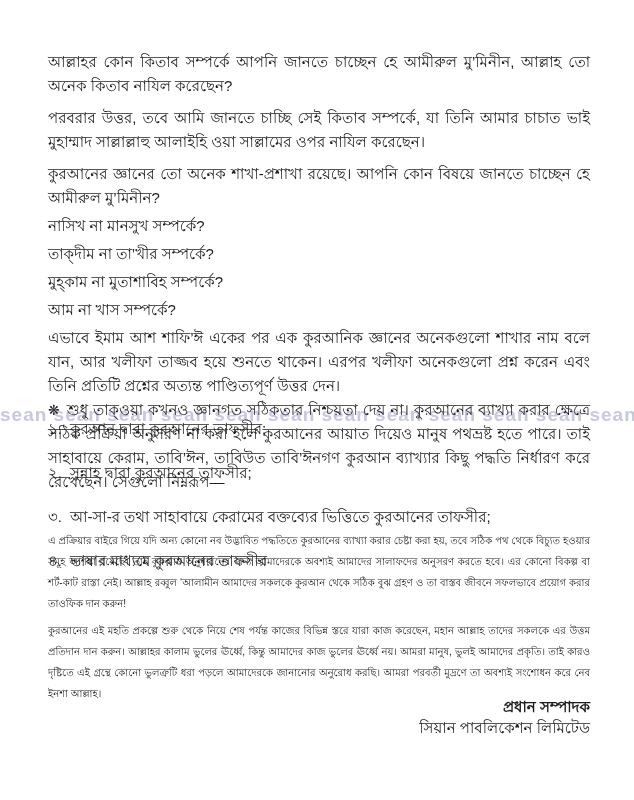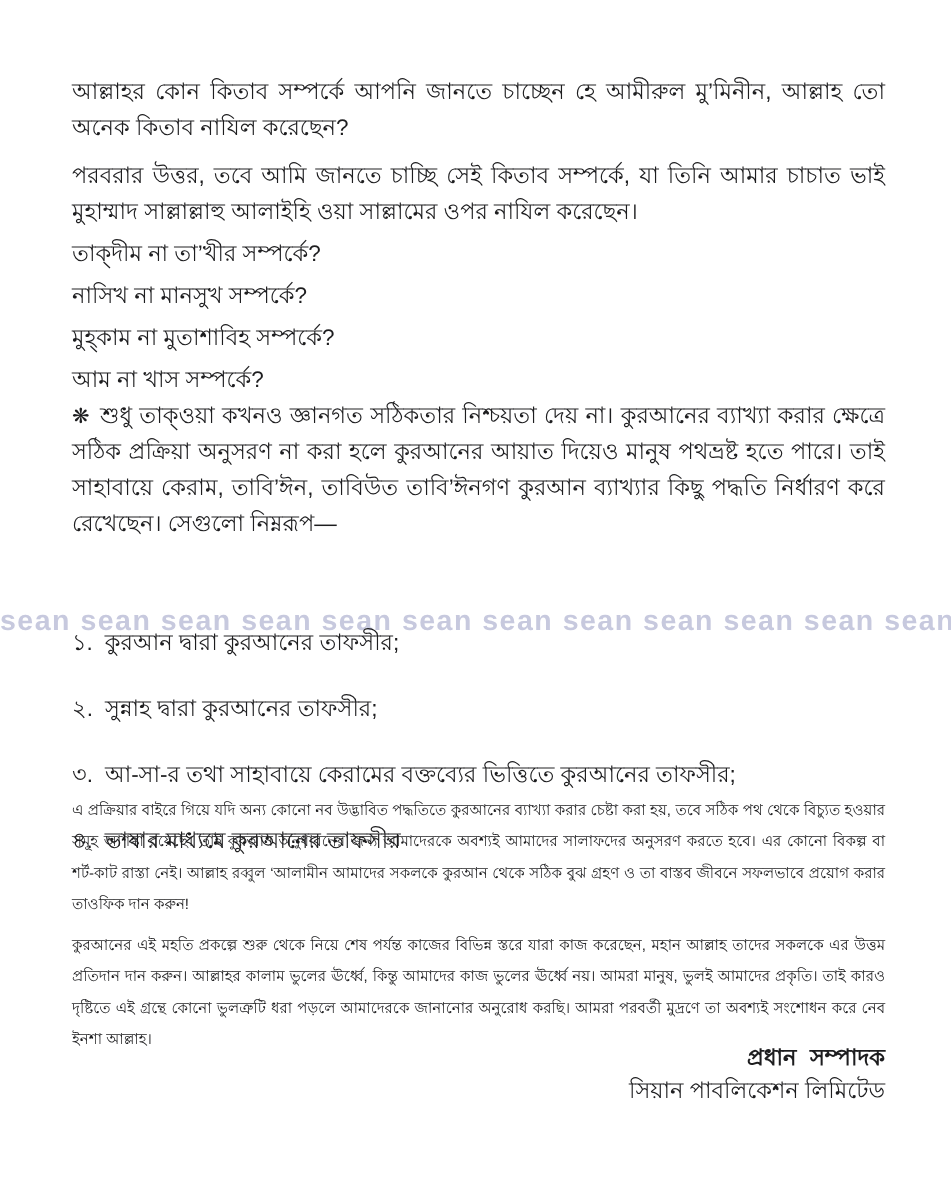--- a/index.html
+++ b/index.html
@@ -45,21 +45,21 @@
     font-size: 10px;
     line-height: 21px;
     text-align: justify;
   }
   .gap6 { margin-top: 6px; }
   .signature {
     text-align: right;
     font-size: 15px;
     line-height: 21px;
   }
-  .sig-title { font-weight: bold; font-family: Liberation Mono, monospace; }
+  .sig-title { font-weight: bold; }
   .watermark {
     position: absolute;
     top: 404px;
     left: 0;
     width: 634px;
     font-weight: 700;
     font-size: 19px;
     letter-spacing: 1px;
     white-space: nowrap;
     overflow: hidden;
@@ -69,26 +69,28 @@
 </head>
 <body>
 
 <div class="page" style="background: rgb(255, 255, 255); color: rgb(29, 29, 31);">
 
   <div class="watermark" style="color: rgb(199, 201, 222);">sean sean sean sean sean sean sean sean sean sean sean sean sean</div>
 
   <div class="content sec-top">
     <p class="para">আল্লাহর কোন কিতাব সম্পর্কে আপনি জানতে চাচ্ছেন হে আমীরুল মু’মিনীন, আল্লাহ তো অনেক কিতাব নাযিল করেছেন?</p>
     <p class="para gap8">পরবরার উত্তর, তবে আমি জানতে চাচ্ছি সেই কিতাব সম্পর্কে, যা তিনি আমার চাচাত ভাই মুহাম্মাদ সাল্লাল্লাহু আলাইহি ওয়া সাল্লামের ওপর নাযিল করেছেন।</p>
+    <p class="para gap8">কুরআনের জ্ঞানের তো অনেক শাখা-প্রশাখা রয়েছে। আপনি কোন বিষয়ে জানতে চাচ্ছেন হে আমীরুল মু’মিনীন?</p>
 
+    <p class="para qline gap4">নাসিখ না মানসুখ সম্পর্কে?</p>
     <p class="para qline gap4">তাক্‌দীম না তা’খীর সম্পর্কে?</p>
-    <p class="para qline gap4">নাসিখ না মানসুখ সম্পর্কে?</p>
     <p class="para qline gap4">মুহ্‌কাম না মুতাশাবিহ সম্পর্কে?</p>
     <p class="para qline gap4">আম না খাস সম্পর্কে?</p>
 
+    <p class="para gap4">এভাবে ইমাম আশ শাফি’ঈ একের পর এক কুরআনিক জ্ঞানের অনেকগুলো শাখার নাম বলে যান, আর খলীফা তাজ্জব হয়ে শুনতে থাকেন। এরপর খলীফা অনেকগুলো প্রশ্ন করেন এবং তিনি প্রতিটি প্রশ্নের অত্যন্ত পাণ্ডিত্যপূর্ণ উত্তর দেন।</p>
 
     <p class="para"><span class="star-icon">❋</span><span>শুধু তাক্‌ওয়া কখনও জ্ঞানগত সঠিকতার নিশ্চয়তা দেয় না। কুরআনের ব্যাখ্যা করার ক্ষেত্রে সঠিক প্রক্রিয়া অনুসরণ না করা হলে কুরআনের আয়াত দিয়েও মানুষ পথভ্রষ্ট হতে পারে। তাই সাহাবায়ে কেরাম, তাবি’ঈন, তাবিউত তাবি’ঈনগণ কুরআন ব্যাখ্যার কিছু পদ্ধতি নির্ধারণ করে রেখেছেন। সেগুলো নিম্নরূপ—</span></p>
   </div>
 
   <div class="content sec-list">
     <div class="method-item"><span class="method-num">১.</span><span>কুরআন দ্বারা কুরআনের তাফসীর;</span></div>
     <div class="method-item"><span class="method-num">২.</span><span>সুন্নাহ দ্বারা কুরআনের তাফসীর;</span></div>
     <div class="method-item"><span class="method-num">৩.</span><span>আ-সা-র তথা সাহাবায়ে কেরামের বক্তব্যের ভিত্তিতে কুরআনের তাফসীর;</span></div>
     <div class="method-item"><span class="method-num">৪.</span><span>ভাষার মাধ্যমে কুরআনের তাফসীর</span></div>
   </div>

